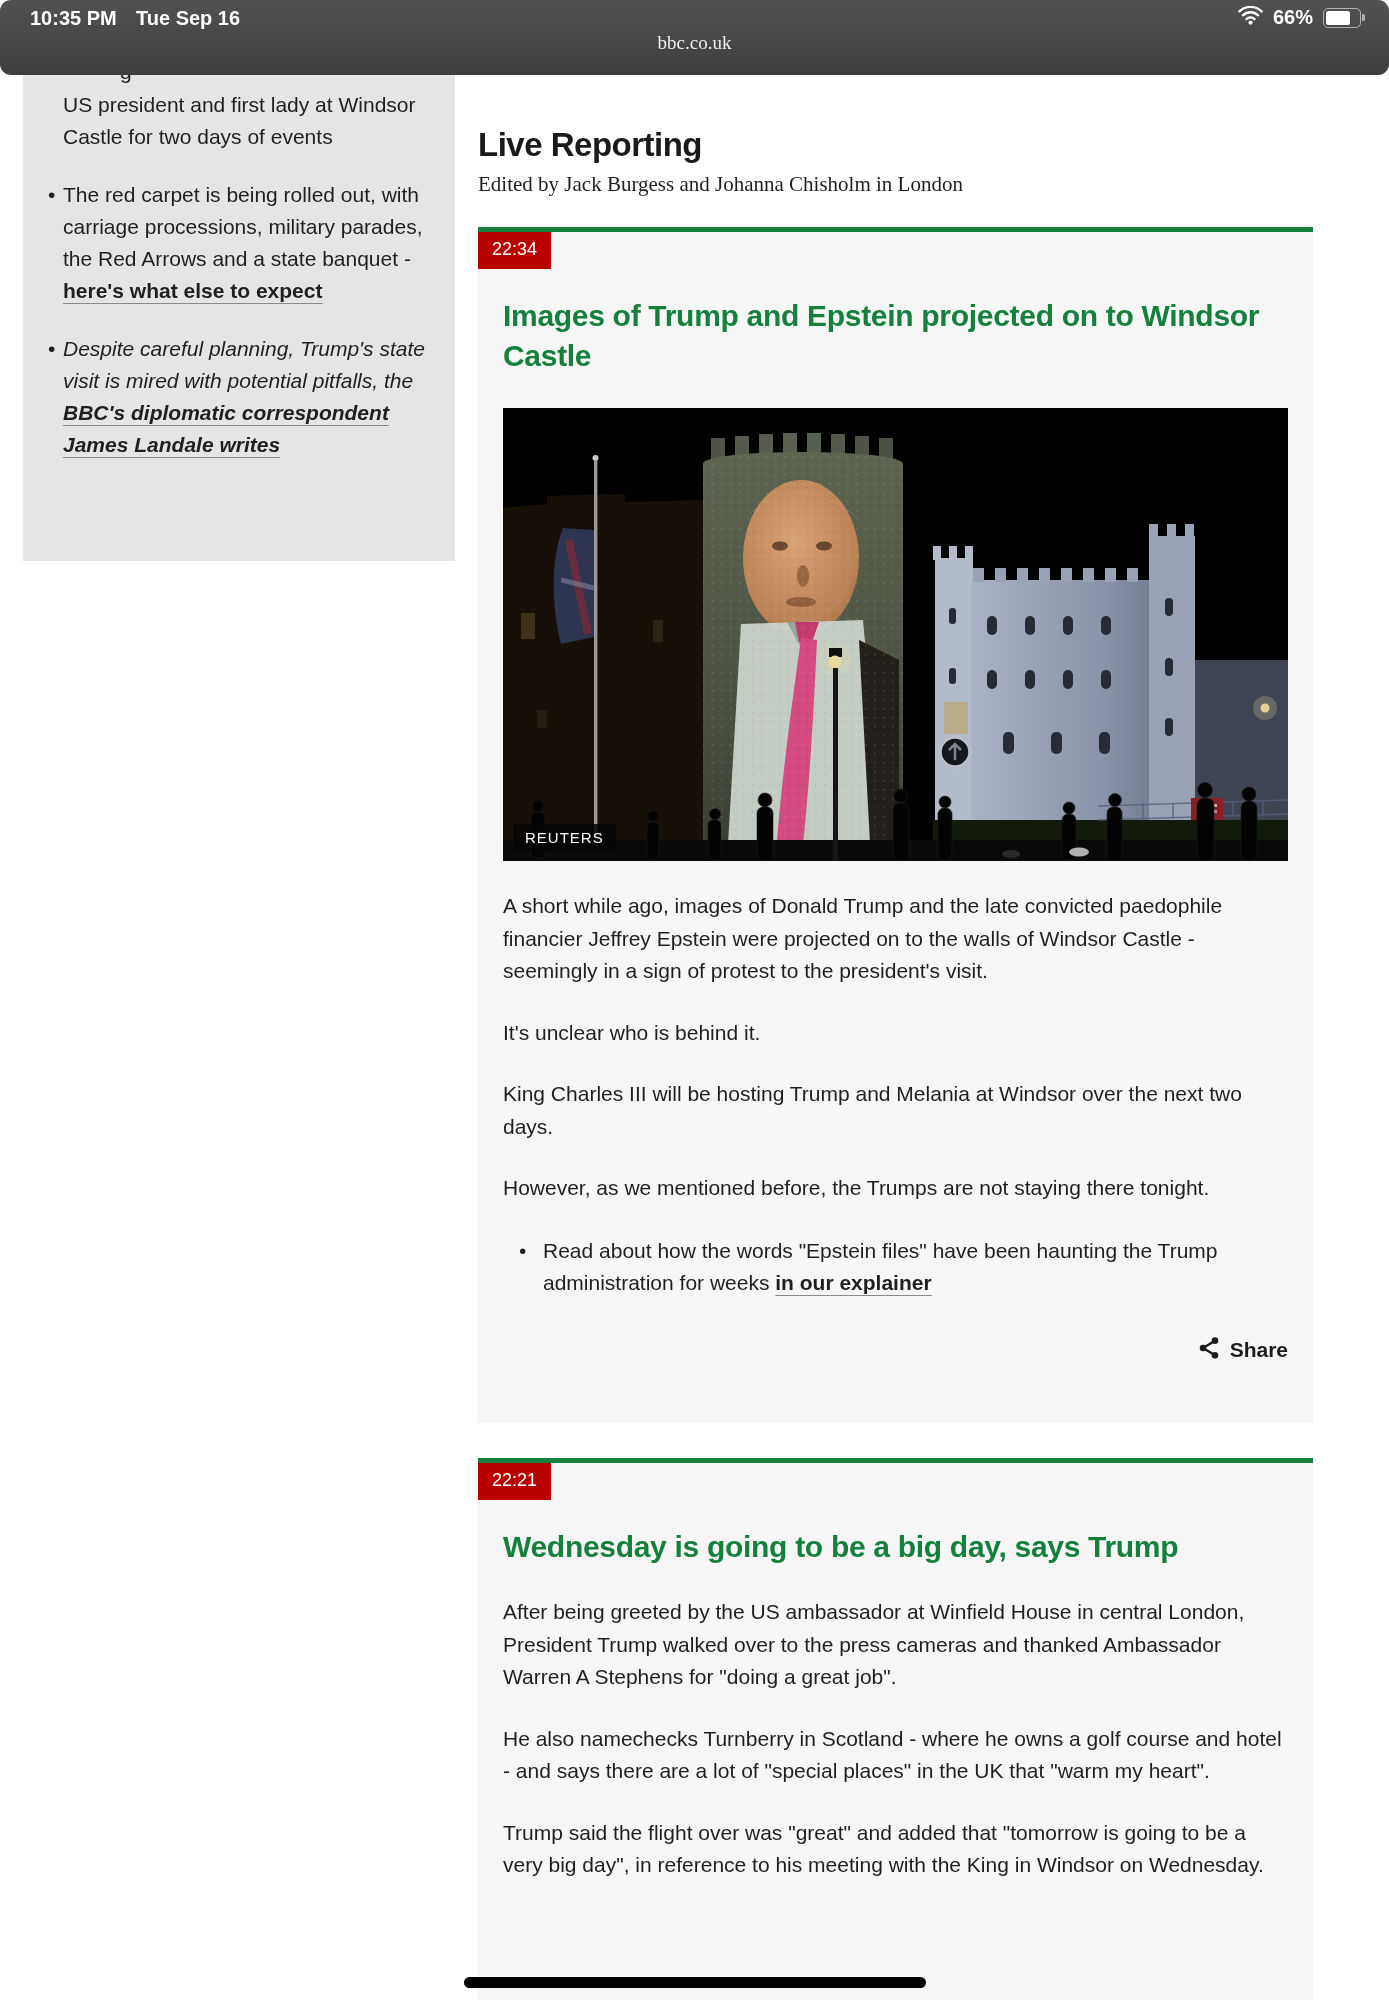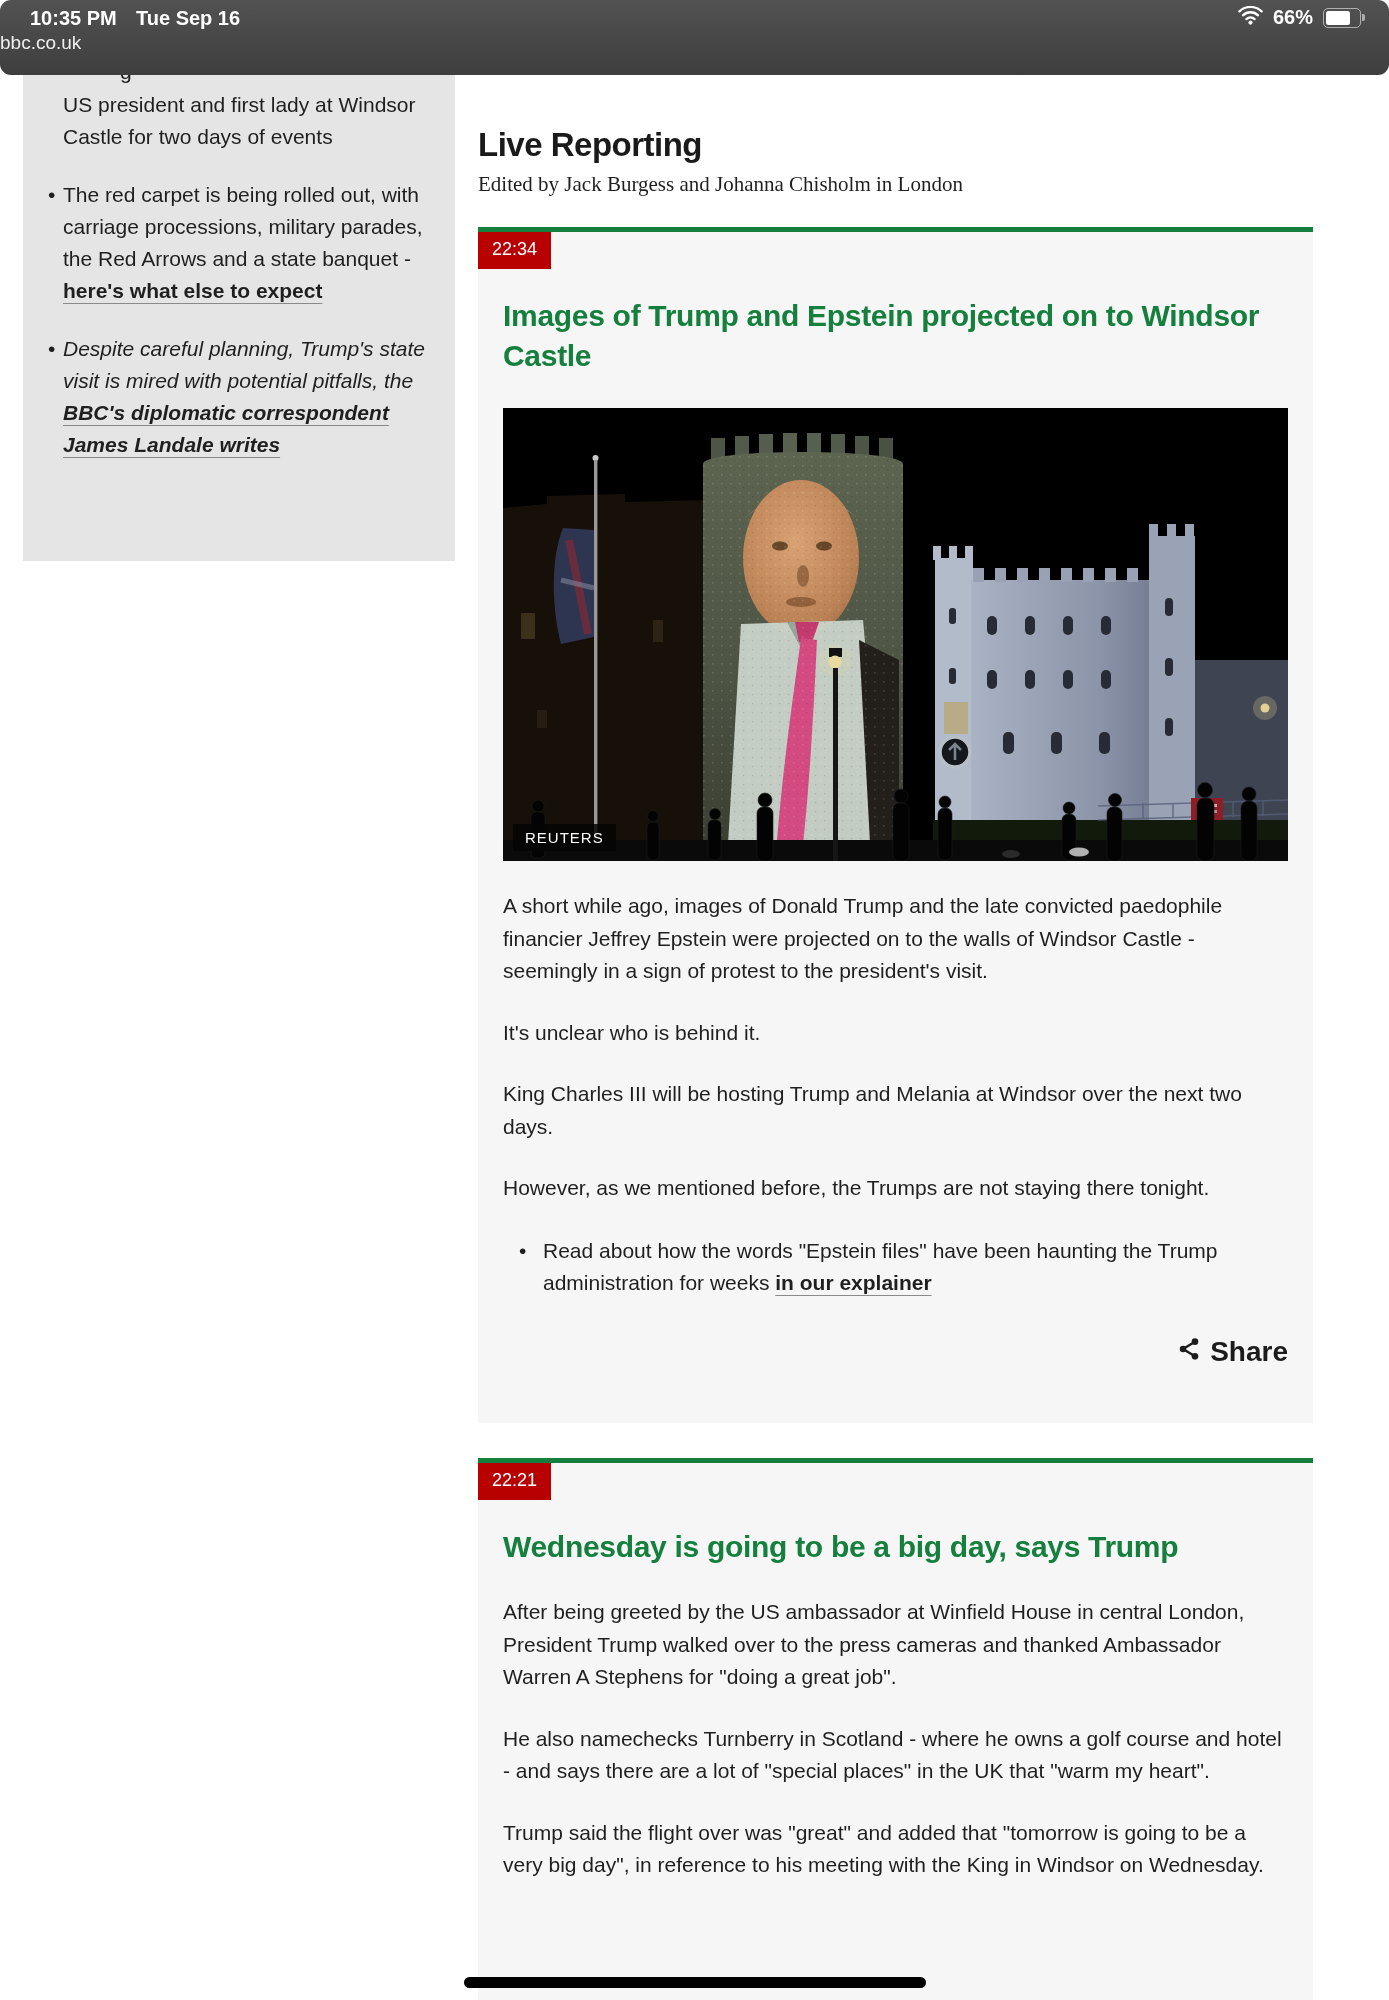--- a/index.html
+++ b/index.html
@@ -14,21 +14,21 @@
     position:absolute;left:0;top:0;width:1389px;height:75px;
     background:linear-gradient(#525252,#3e3e3e);color:#ffffff;z-index:5;border-radius:11px;
   }
   .sb-time{position:absolute;left:30px;top:7px;font-size:20px;font-weight:700;}
   .sb-date{position:absolute;left:136px;top:7px;font-size:20px;font-weight:700;}
   .sb-right{position:absolute;right:28px;top:6px;display:flex;align-items:center;gap:10px;}
   .sb-batt-pct{font-size:20px;font-weight:600;}
   .battery{position:relative;width:36px;height:18px;border:1.5px solid rgba(255,255,255,.55);border-radius:5px;}
   .battery .fill{position:absolute;left:2px;top:2px;bottom:2px;width:66%;background:#ffffff;border-radius:2.5px;}
   .battery .nub{position:absolute;right:-5px;top:5.5px;width:3px;height:7px;background:rgba(255,255,255,.55);border-radius:0 2px 2px 0;}
-  .sb-url{position:absolute;left:0;right:0;top:32px;text-align:left;font-size:19px;color:#efefef;}
+  .sb-url{position:absolute;left:0;right:0;top:32px;text-align:center;font-size:19px;color:#efefef;font-family:Liberation Serif, serif;}
   
   .sidebar{
     position:absolute;left:23px;top:75px;width:432px;height:486px;
     background:#e5e5e5;box-sizing:border-box;
     padding:0 26px 0 25px;overflow:hidden;
     font-size:21px;line-height:32px;color:#1f1f1f;
   }
   .clip-line{position:relative;height:12px;overflow:hidden;}
   .clip-line span{position:absolute;left:72px;top:-19px;}
   .sb-item{display:flex;margin-top:26px;}
@@ -57,21 +57,21 @@
   .post-figure{position:relative;margin:32px 25px 0 25px;width:722px;height:453px;background:#000;}
   .img-credit{
     position:absolute;left:10px;bottom:10px;background:rgba(5,5,5,.85);
     color:#ffffff;font-size:15px;letter-spacing:1px;padding:5px 12px;
   }
   .post-card p{margin:29px 25px 0 25px;font-size:21px;line-height:32.5px;color:#1f1f1f;}
   .post-bullet{display:flex;margin:30px 25px 0 41px;font-size:21px;line-height:32.5px;}
   .pb-dot{flex:0 0 24px;width:24px;}
   .share-row{
     display:flex;justify-content:flex-end;align-items:center;gap:10px;
-    margin:36px 25px 0 25px;font-size:28px;font-weight:700;color:#1c1c1c;cursor:pointer;
+    margin:36px 25px 0 25px;font-size:21px;font-weight:700;color:#1c1c1c;cursor:pointer;
   }
   .home-indicator{position:absolute;left:464px;top:1977px;width:462px;height:11px;border-radius:6px;background:#000;z-index:6;}
 </style>
 </head>
 <body>
 
 <div class="statusbar">
   <span class="sb-time">10:35 PM</span>
   <span class="sb-date">Tue Sep 16</span>
   <div class="sb-right">

